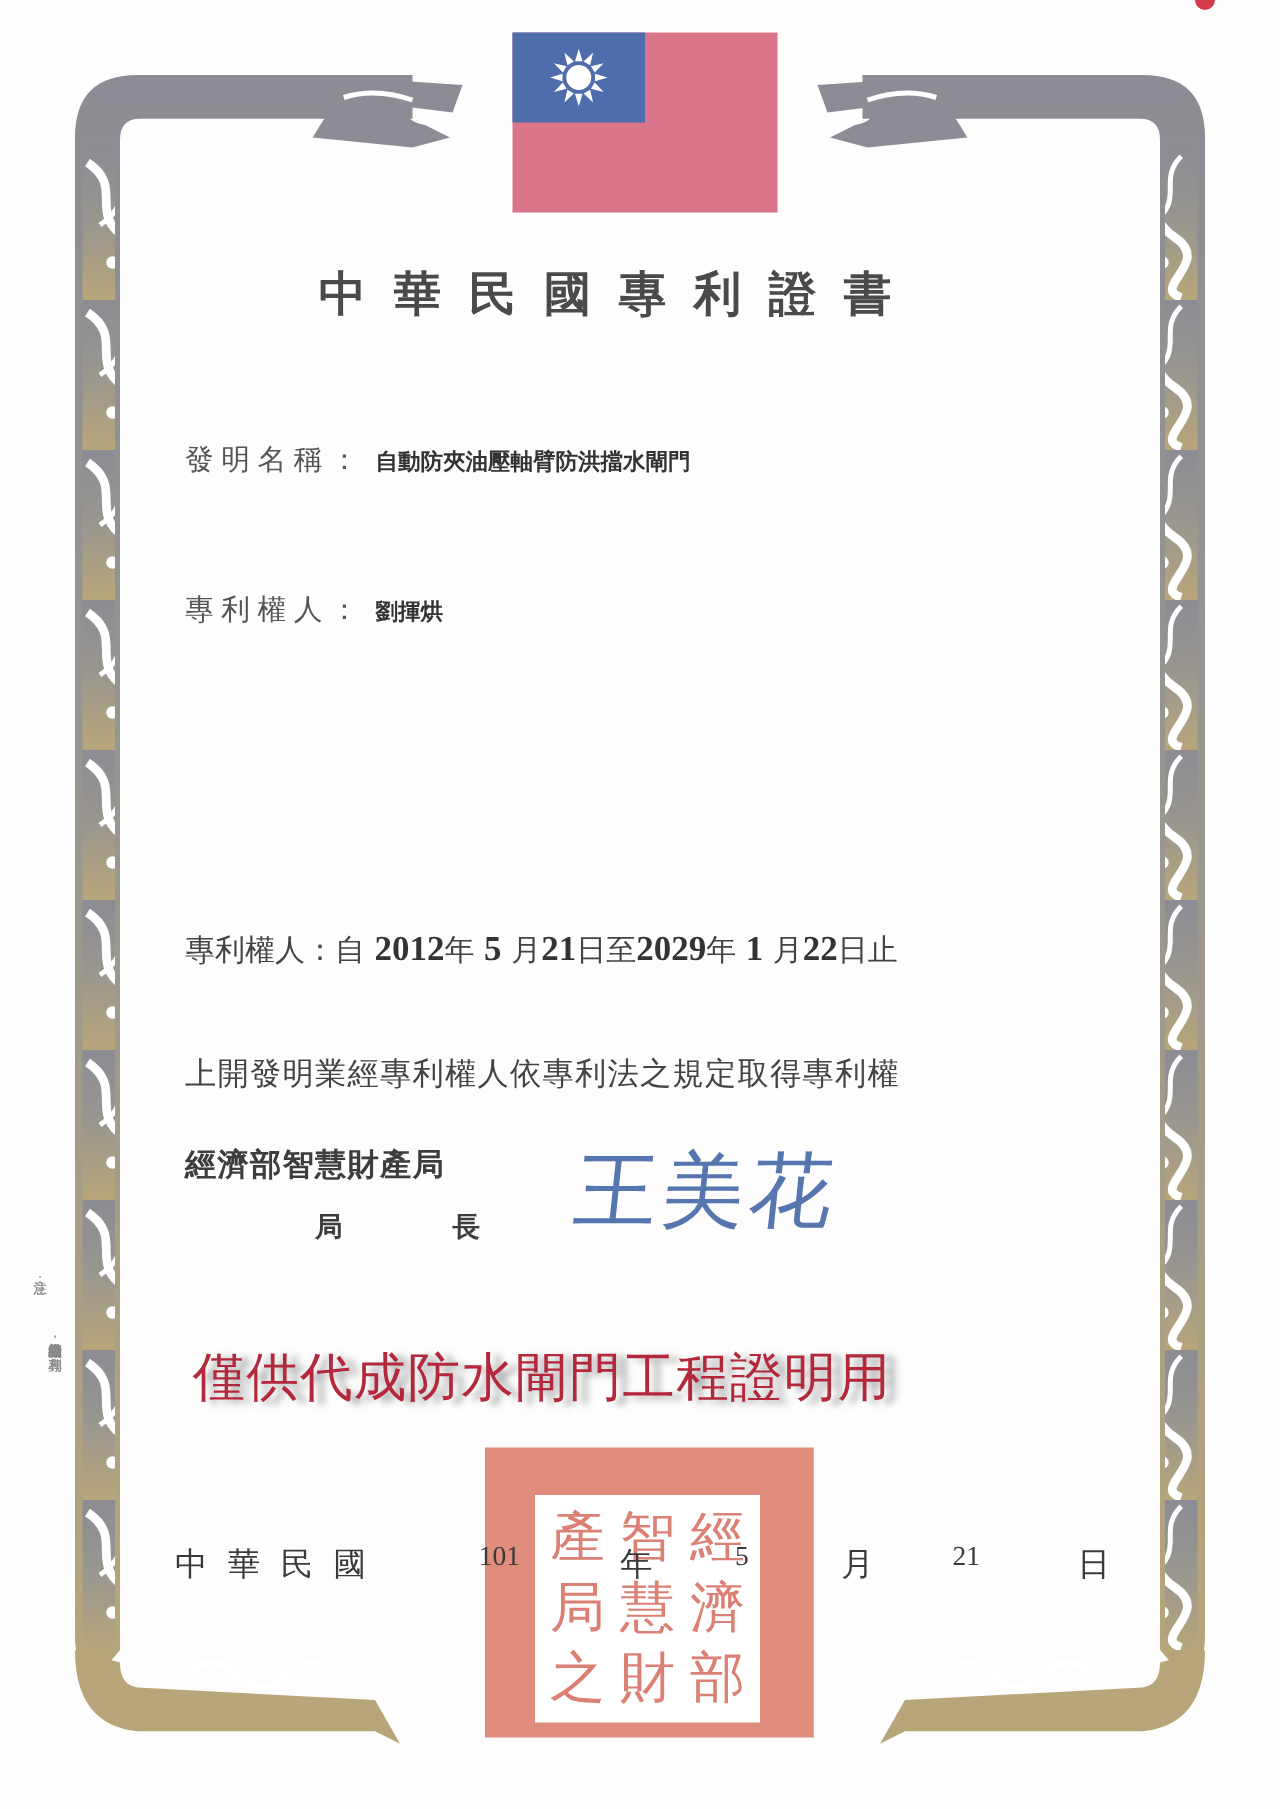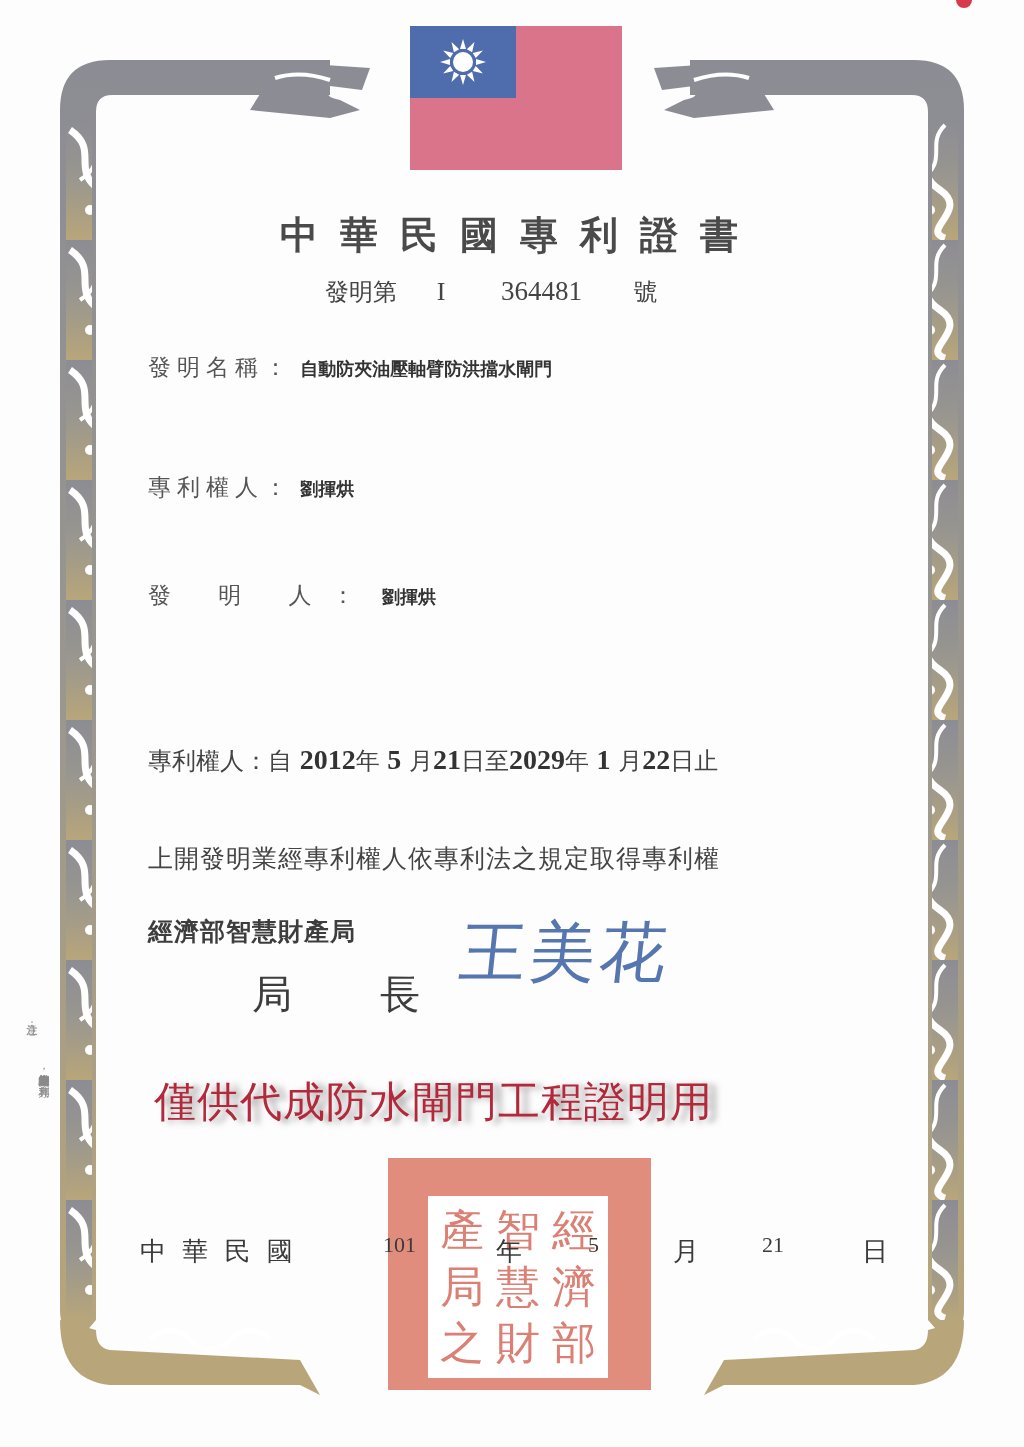--- a/index.html
+++ b/index.html
@@ -12,38 +12,38 @@
 
   
   .flag { position: absolute; left: 410px; top: 26px; width: 212px; height: 144px; background: #d9748a; }
   .flag .canton { position: absolute; left: 0; top: 0; width: 106px; height: 72px; background: #4f6cad; }
   .flag svg { position: absolute; left: 28px; top: 11px; }
 
   .red-dot { position: absolute; left: 956px; top: 0; width: 16px; height: 8px;
              background: #d63a4c; border-radius: 0 0 8px 8px; }
 
   .title { position: absolute; left: 255px; top: 210px; width: 530px; font-size: 38px;
-           font-weight: bold; letter-spacing: 22px; color: #4a4a4a; white-space: nowrap; text-align: center; }
+           font-weight: bold; letter-spacing: 22px; color: #4a4a4a; white-space: nowrap; }
   .cert-no { position: absolute; left: 325px; top: 276px; font-size: 24px; color: #444;
              white-space: nowrap; }
   .cert-no span { display: inline-block; }
 
   .field { position: absolute; left: 148px; font-size: 23px; color: #555; white-space: nowrap; }
   .field .label { letter-spacing: 6px; }
   .field .value { font-size: 18px; font-weight: bold; color: #333; font-family: "DejaVu Sans", sans-serif; }
 
   .period { position: absolute; left: 148px; top: 744px; font-size: 24px; color: #444; white-space: nowrap; }
   .period b { font-size: 28px; font-family: "Liberation Serif", serif; font-weight: bold; color: #333; text-align: right; }
 
   .statement { position: absolute; left: 148px; top: 842px; font-size: 25px; color: #444;
                letter-spacing: 1px; white-space: nowrap; }
 
   .agency { position: absolute; left: 148px; top: 915px; font-size: 25px; font-weight: bold;
             color: #3d3d3d; white-space: nowrap; letter-spacing: 1px; text-align: right; }
-  .director { position: absolute; left: 252px; top: 967px; font-size: 40px; font-weight: normal;
+  .director { position: absolute; left: 252px; top: 967px; font-size: 22px; font-weight: bold;
               color: #3d3d3d; white-space: nowrap; }
   .director span + span { margin-left: 88px; }
 
   .signature { position: absolute; left: 460px; top: 908px; font-size: 66px; color: #5676b0;
                font-family: "DejaVu Serif", serif; letter-spacing: 4px; transform: skewX(-6deg);
                white-space: nowrap; }
 
   .watermark { position: absolute; left: 154px; top: 1074px; font-size: 42px; color: #b3283a;
                white-space: nowrap; letter-spacing: 1px;
                text-shadow: 8px 2px 6px rgba(90,90,90,0.55); font-family: "Liberation Sans", sans-serif; }
@@ -122,37 +122,27 @@
         <use href="#ray" transform="rotate(270)"></use>
           <use href="#ray" transform="rotate(300)"></use>
         <use href="#ray" transform="rotate(330)"></use>
       </g>
       <circle r="11.5" fill="none" stroke="#4f6cad" stroke-width="1.5"></circle>
     </svg>
   </div>
 
   <div class="title">中華民國專利證書</div>
 
-  <div class="cert-no">
-    <span>發明第</span>
-    <span style="margin-left:32px;font-family:'Liberation Serif',serif;font-size:26px">I</span>
-    <span style="margin-left:48px;font-family:'Liberation Serif',serif;font-size:27px">364481</span>
-    <span style="margin-left:44px">號</span>
-  </div>
 
   <div class="field" style="top:352px">
     <span class="label">發明名稱：</span>
     <span class="value">自動防夾油壓軸臂防洪擋水閘門</span>
   </div>
   <div class="field" style="top:472px">
     <span class="label">專利權人：</span>
-    <span class="value">劉揮烘</span>
-  </div>
-  <div class="field" style="top:580px">
-    <span class="label" style="letter-spacing:20px">發 明 人：</span>
     <span class="value">劉揮烘</span>
   </div>
 
   <div class="period">
     <span>專利權人：自</span>
     <b>2012</b><span>年</span>
     <b>5</b>
     <span>月</span><b>21</b><span>日</span><span>至</span><b>2029</b><span>年</span>
     <b>1</b>
     <span>月</span><b>22</b><span>日</span><span>止</span>

